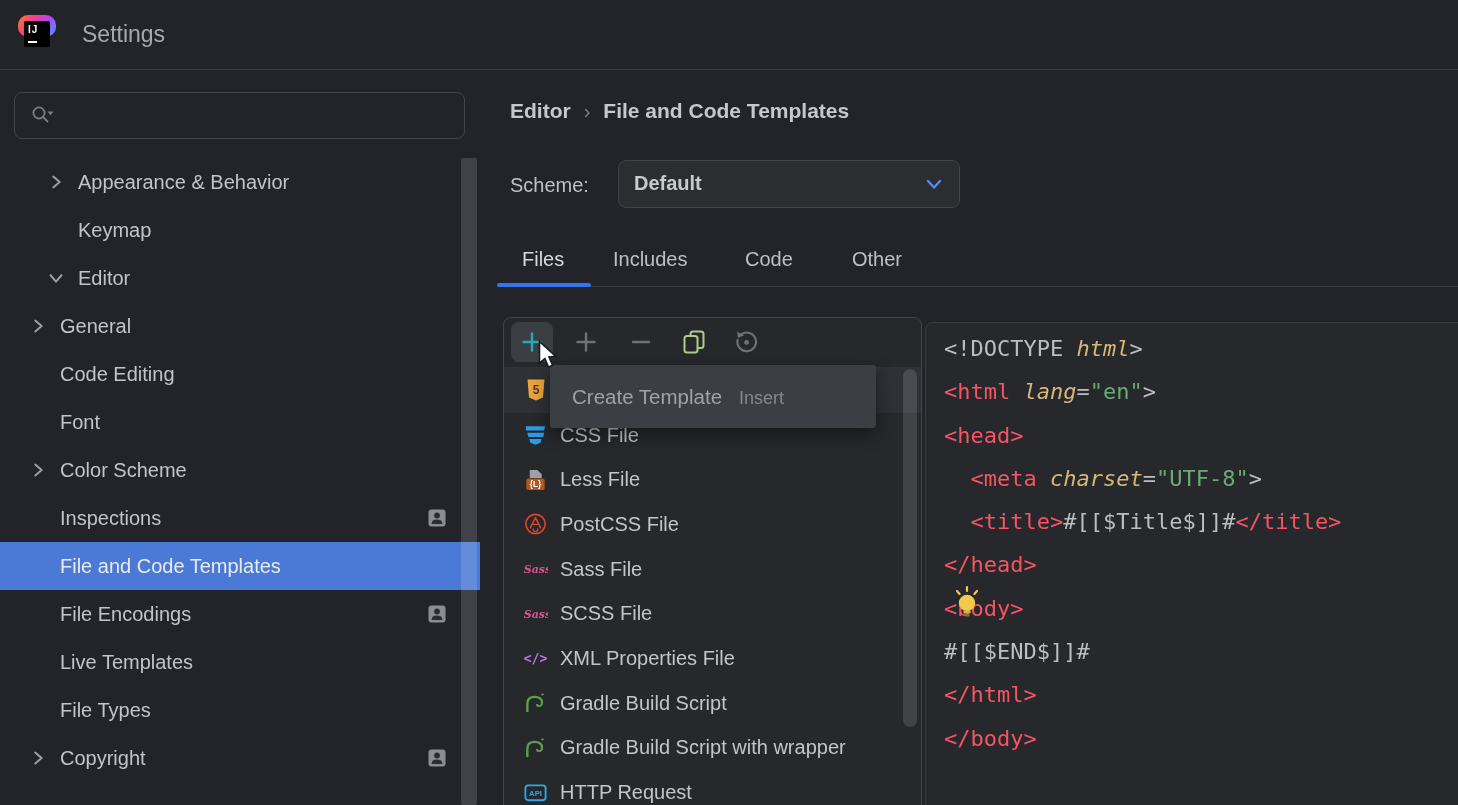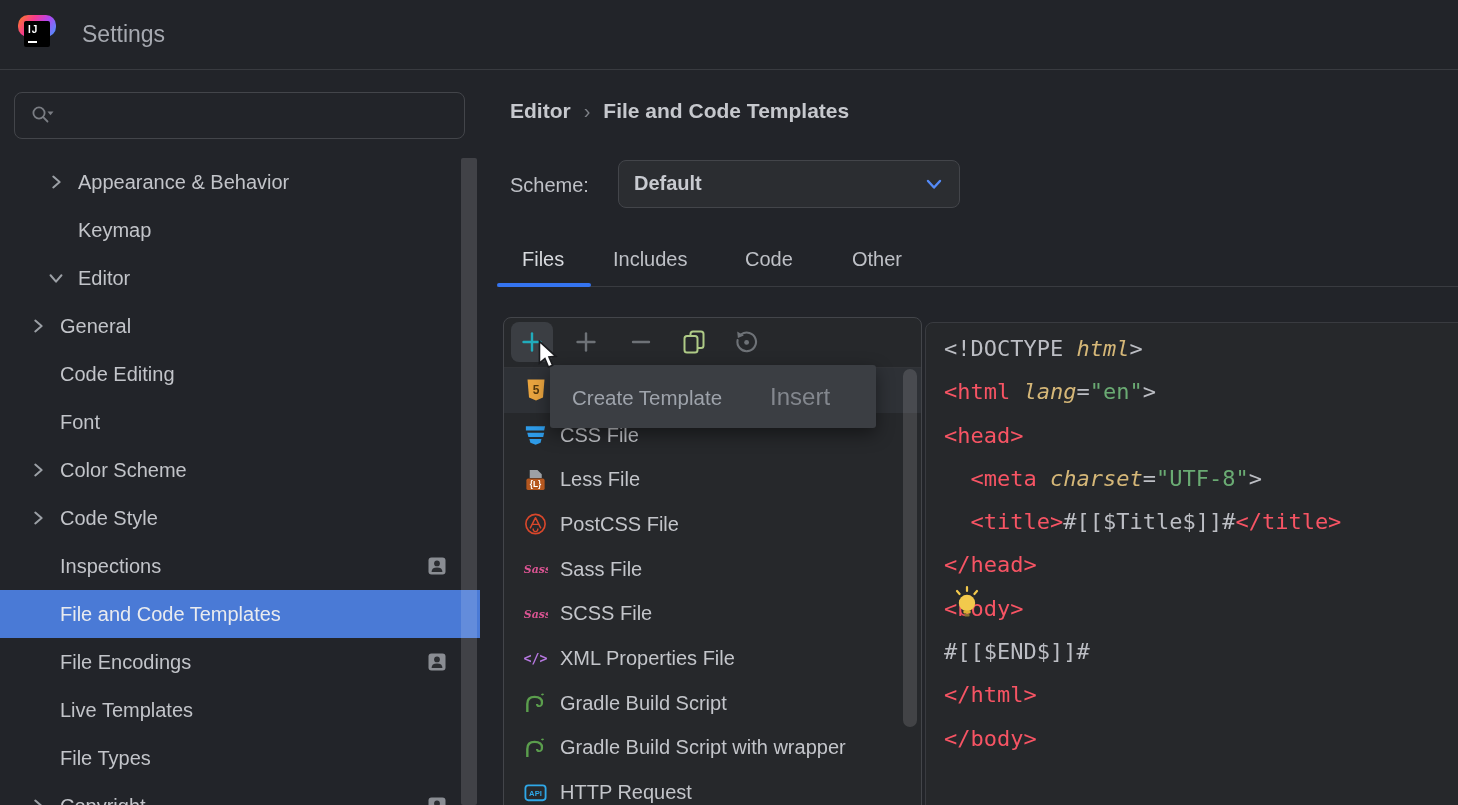--- a/index.html
+++ b/index.html
@@ -58,21 +58,21 @@
   .tpl-list{position:absolute;left:0;top:50px;width:100%;height:450px;overflow:hidden;}
   .tpl-row{position:relative;height:44.7px;display:flex;align-items:center;padding-left:19px;cursor:default;overflow:hidden;}
   .tpl-row.selected{background:#2E3136;}
   .tpl-row .ficon{width:25px;height:25px;margin-right:12px;flex:0 0 25px;display:flex;align-items:center;justify-content:center;}
   .tpl-row .lbl{font-size:20px;color:#C3C5CA;white-space:nowrap;}
   .tpl-scroll{position:absolute;left:399px;top:51px;width:14px;height:358px;
               background:rgba(255,255,255,0.13);border-radius:7px;}
   .tooltip{position:absolute;left:46px;top:47px;width:326px;height:63px;background:#3B3E43;border-radius:3px;
            box-shadow:0 6px 18px rgba(0,0,0,.45);z-index:20;line-height:63px;padding-left:22px;box-sizing:border-box;}
   .tooltip .tt-label{font-size:20.5px;color:#9EA3AB;}
-  .tooltip .tt-key{font-size:24px;color:#83878E;margin-left:48px;}
+  .tooltip .tt-key{font-size:18px;color:#83878E;margin-left:17px;}
   .cursor{position:absolute;left:33px;top:22px;z-index:30;}
 
   
   .code-panel{position:absolute;left:925px;top:322px;width:536px;height:484px;background:#26282B;
               border:1px solid #393B40;border-radius:8px 0 0 0;box-sizing:border-box;}
   .code{position:absolute;left:18px;top:4px;font-family:"DejaVu Sans Mono","Liberation Mono",monospace;
         font-size:22px;line-height:43.3px;}
   .code-line{white-space:pre;height:43.3px;}
   .tk-p{color:#BCBEC4;} .tk-t{color:#F75464;} .tk-a{color:#D5B778;font-style:italic;} .tk-s{color:#6AAB73;}
   .bulb{position:absolute;left:24px;top:262px;z-index:5;cursor:pointer;}
@@ -139,28 +139,20 @@
           <span class="chev"></span>
           <span class="lbl">Font</span>
         </div>
         <div class="tree-row lv2">
           <span class="chev">
             <svg width="20" height="20" viewBox="0 0 22 22">
               <polyline points="8,5 15,11 8,17" fill="none" stroke="#9CA0A6" stroke-width="2.2" stroke-linecap="round" stroke-linejoin="round"></polyline>
             </svg>
           </span>
           <span class="lbl">Color Scheme</span>
-        </div>
-        <div class="tree-row lv2">
-          <span class="chev">
-            <svg width="20" height="20" viewBox="0 0 22 22">
-              <polyline points="8,5 15,11 8,17" fill="none" stroke="#9CA0A6" stroke-width="2.2" stroke-linecap="round" stroke-linejoin="round"></polyline>
-            </svg>
-          </span>
-          <span class="lbl">Code Style</span>
         </div>
         <div class="tree-row lv2">
           <span class="chev"></span>
           <span class="lbl">Inspections</span>
           <span class="badge"><svg width="20" height="20" viewBox="0 0 20 20">
               <rect x="1.5" y="1.5" width="17" height="17" rx="3" fill="#8A8D93"></rect>
               <circle cx="10" cy="7.4" r="2.9" fill="#2B2D31"></circle>
               <path d="M4.6,16 q0,-4.4 5.4,-4.4 q5.4,0 5.4,4.4 z" fill="#2B2D31"></path>
             </svg></span>
         </div>

